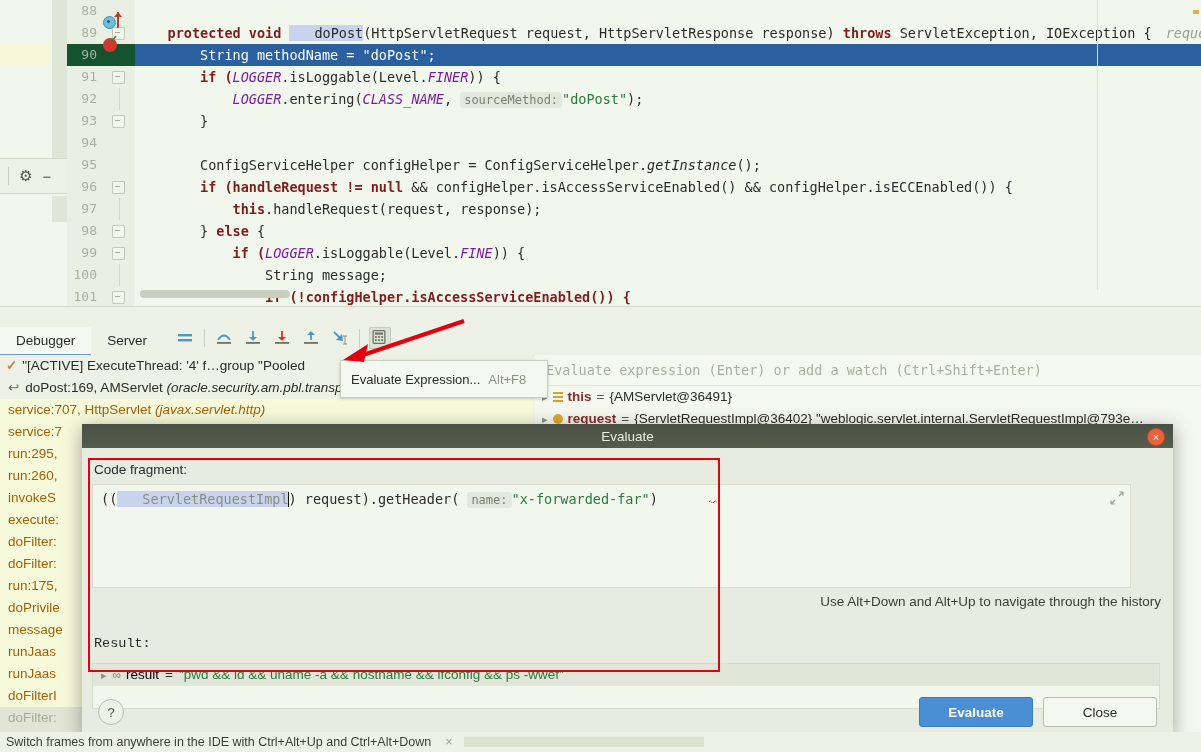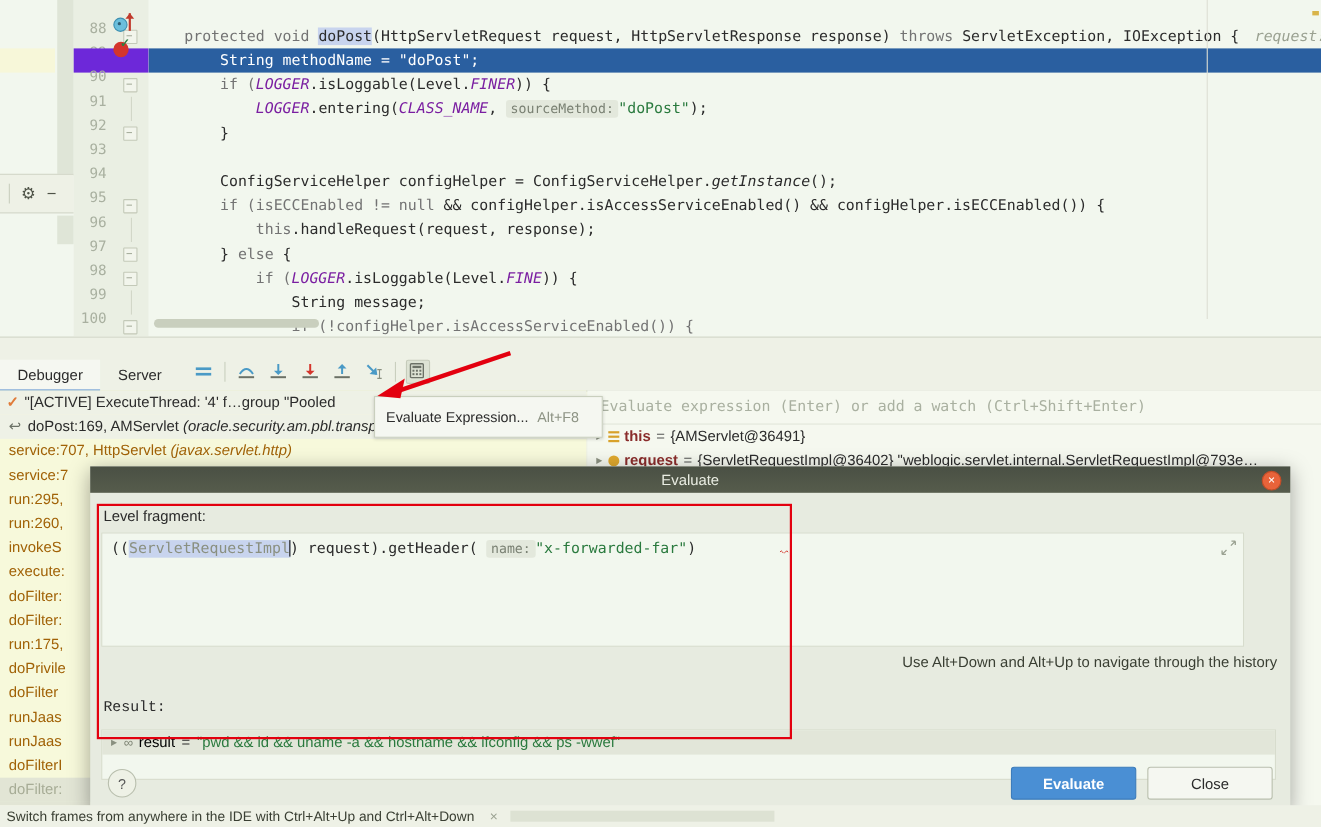--- a/index.html
+++ b/index.html
@@ -17,37 +17,37 @@
   #tool-strip{position:absolute;left:52px;top:0;width:15px;height:160px;background:#dfe5d7;}
   #tool-strip2{position:absolute;left:52px;top:196px;width:15px;height:26px;background:#dfe5d7;}
   #gear-bar{position:absolute;left:0px;top:158px;width:67px;height:36px;background:#eef1e6;
             border-top:1px solid #d3d8c9;border-bottom:1px solid #d3d8c9;
             display:flex;align-items:center;gap:10px;padding-left:8px;box-sizing:border-box;}
   #gear-bar .sep{width:1px;height:18px;background:#c9cfbe;}
 
   #gutter{position:absolute;left:67px;top:0;width:68px;height:306px;background:#eaefe3;}
   .lnrow{height:22px;line-height:22px;position:relative;}
   .lnum{position:absolute;right:38px;top:0;color:#a9b0a0;font-size:13px;
-        font-family:"DejaVu Sans Mono","Liberation Mono",monospace;margin-top:16px;}
+        font-family:"DejaVu Sans Mono","Liberation Mono",monospace;}
   .fold{position:absolute;right:10px;top:5px;width:11px;height:11px;}
   .fold.minus{border:1px solid #c3c9b8;background:#f2f5ec;border-radius:1px;}
   .fold.minus:after{content:"";position:absolute;left:2px;top:4px;width:5px;height:1px;background:#a8af9e;}
   .fold-line{position:absolute;right:15px;top:0;width:1px;height:22px;background:#d2d7c8;}
 
   #code{position:absolute;left:135px;top:0;width:1066px;height:306px;overflow:hidden;}
   .crow{height:22px;line-height:22px;white-space:pre;font-size:13.5px;
         font-family:"DejaVu Sans Mono","Liberation Mono",monospace;color:#2b2b2b;}
   .crow.hl{background:#2a5fa0;color:#ffffff;}
-  .kw{color:#737373;font-weight:400;}
+  .kw{color:#7f1d1d;font-weight:700;}
   .str{color:#2a7a3e;}
   .italic{font-style:italic;color:#7a1ea1;}
   .ital2{font-style:italic;color:#2b2b2b;}
   .dim{color:#9aa191;font-style:italic;}
   .hint{background:#e3e8dc;color:#7a8173;border-radius:3px;padding:1px 4px;font-size:12px;}
-  .sel{background:#c8d4ee;}
+  .sel{background:#c8d4ee;padding-left:25px;}
   #ruler{position:absolute;left:1097px;top:0;width:1px;height:290px;background:#dcdfd4;}
   #editor-hscroll{position:absolute;left:140px;top:290px;width:150px;height:8px;background:#c9cfbe;border-radius:4px;}
   #marker-right{position:absolute;left:1193px;top:10px;width:6px;height:4px;background:#d9b44a;}
 
   #bp-icon{position:absolute;left:103px;top:16px;width:11px;height:11px;border-radius:50%;
            background:#6bbfdc;border:1px solid #3c8fb0;}
   #bp-icon:after{content:"";position:absolute;left:3px;top:3px;width:3px;height:3px;border-radius:50%;background:#2c5f75;}
   #bp-arrow{position:absolute;left:117px;top:12px;width:2px;height:16px;background:#c0392b;}
   #bp-arrow:before{content:"";position:absolute;left:-3px;top:0;border-left:4px solid transparent;
       border-right:4px solid transparent;border-bottom:5px solid #c0392b;}
@@ -157,21 +157,21 @@
   </div>
 
   <div id="gutter">
     <div class="lnrow">
         <span class="lnum">88</span>
       </div>
     <div class="lnrow">
         <span class="lnum">89</span>
         <span class="fold minus"></span>
       </div>
-    <div class="lnrow" style="background:#6d28d9;">
+    <div class="lnrow" style="background:#14532d;">
         <span class="lnum">90</span>
       </div>
     <div class="lnrow">
         <span class="lnum">91</span>
         <span class="fold minus"></span>
       </div>
     <div class="lnrow">
         <span class="lnum">92</span>
         <span class="fold-line"></span>
       </div>
@@ -217,21 +217,21 @@
 
   <div id="code">
     <div class="crow">&nbsp;</div>
     <div class="crow"><span class="kw">    protected void </span><span class="sel">doPost</span><span>(HttpServletRequest request, HttpServletResponse response) </span><span class="kw">throws</span><span> ServletException, IOException {</span><span class="dim" style="margin-left:14px">request:</span></div>
     <div class="crow hl"><span>        String methodName = "doPost";</span></div>
     <div class="crow"><span class="kw">        if (</span><span class="italic">LOGGER</span><span>.isLoggable(Level.</span><span class="italic">FINER</span><span>)) {</span></div>
     <div class="crow"><span>            </span><span class="italic">LOGGER</span><span>.entering(</span><span class="italic">CLASS_NAME</span><span>, </span><span class="hint">sourceMethod:</span><span class="str">"doPost"</span><span>);</span></div>
     <div class="crow"><span>        }</span></div>
     <div class="crow">&nbsp;</div>
     <div class="crow"><span>        ConfigServiceHelper configHelper = ConfigServiceHelper.</span><span class="ital2" style="font-style:italic">getInstance</span><span>();</span></div>
-    <div class="crow"><span class="kw">        if (isECCEnabled != </span><span class="kw">null</span><span> &amp;&amp; configHelper.isAccessServiceEnabled() &amp;&amp; configHelper.isECCEnabled()) {</span></div>
+    <div class="crow"><span class="kw">        if (handleRequest != </span><span class="kw">null</span><span> &amp;&amp; configHelper.isAccessServiceEnabled() &amp;&amp; configHelper.isECCEnabled()) {</span></div>
     <div class="crow"><span>            </span><span class="kw">this</span><span>.handleRequest(request, response);</span></div>
     <div class="crow"><span>        } </span><span class="kw">else</span><span> {</span></div>
     <div class="crow"><span class="kw">            if (</span><span class="italic">LOGGER</span><span>.isLoggable(Level.</span><span class="italic">FINE</span><span>)) {</span></div>
     <div class="crow"><span>                String message;</span></div>
     <div class="crow"><span class="kw">                if (!configHelper.isAccessServiceEnabled()) {</span></div>
   </div>
   <div id="ruler"></div>
   <div id="editor-hscroll"></div>
   <div id="marker-right"></div>
 </div>
@@ -310,21 +310,21 @@
     <div class="frow lib"><span>service:707, HttpServlet </span><span class="fmono">(javax.servlet.http)</span></div>
     <div class="frow lib"><span>service:7</span></div>
     <div class="frow lib"><span>run:295,</span></div>
     <div class="frow lib"><span>run:260,</span></div>
     <div class="frow lib"><span>invokeS</span></div>
     <div class="frow lib"><span>execute:</span></div>
     <div class="frow lib"><span>doFilter:</span></div>
     <div class="frow lib"><span>doFilter:</span></div>
     <div class="frow lib"><span>run:175,</span></div>
     <div class="frow lib"><span>doPrivile</span></div>
-    <div class="frow lib"><span>doFilter</span></div>
+    <div class="frow lib"><span>message</span></div>
     <div class="frow lib"><span>runJaas</span></div>
     <div class="frow lib"><span>runJaas</span></div>
     <div class="frow lib"><span>doFilterI</span></div>
     <div class="frow selbot"><span>doFilter:</span></div>
   </div>
 
   <div id="watch">
     <div id="watch-input">Evaluate expression (Enter) or add a watch (Ctrl+Shift+Enter)</div>
     <div class="wrow">
       <span class="chev">▸</span>
@@ -356,21 +356,21 @@
   <path d="M126 3 L22 38" stroke="#e3000f" stroke-width="4" fill="none"></path>
   <path d="M5 42 L30 26 L26 44 Z" fill="#e3000f"></path>
 </svg>
 
 <div id="dialog">
   <div id="dlg-title">
     <span>Evaluate</span>
     <div id="dlg-close">×</div>
   </div>
   <div id="dlg-body">
-    <div id="cf-label" class="lbl">Level fragment:</div>
+    <div id="cf-label" class="lbl">Code fragment:</div>
 
     <div id="cf-box">
       <div id="cf-text"><span>((</span><span class="sel" style="color:#8a9080">ServletRequestImpl</span><span id="caret"></span><span>) request).getHeader( </span><span class="hint">name:</span><span class="str">"x-forwarded-far"</span><span>)</span></div>
       <svg id="squig" viewBox="0 0 10 4">
           <path d="M0 3 q1.2 -2.5 2.5 0 q1.2 2.5 2.5 0 q1.2 -2.5 2.5 0" stroke="#d4352c" stroke-width="0.9" fill="none"></path>
         </svg>
       <svg id="cf-expand" viewBox="0 0 14 14">
           <path d="M1 13 L5 9 M1 13 L1 9.5 M1 13 L4.5 13" stroke="#9aa191" stroke-width="1.2" fill="none"></path>
           <path d="M13 1 L9 5 M13 1 L13 4.5 M13 1 L9.5 1" stroke="#9aa191" stroke-width="1.2" fill="none"></path>
         </svg>

